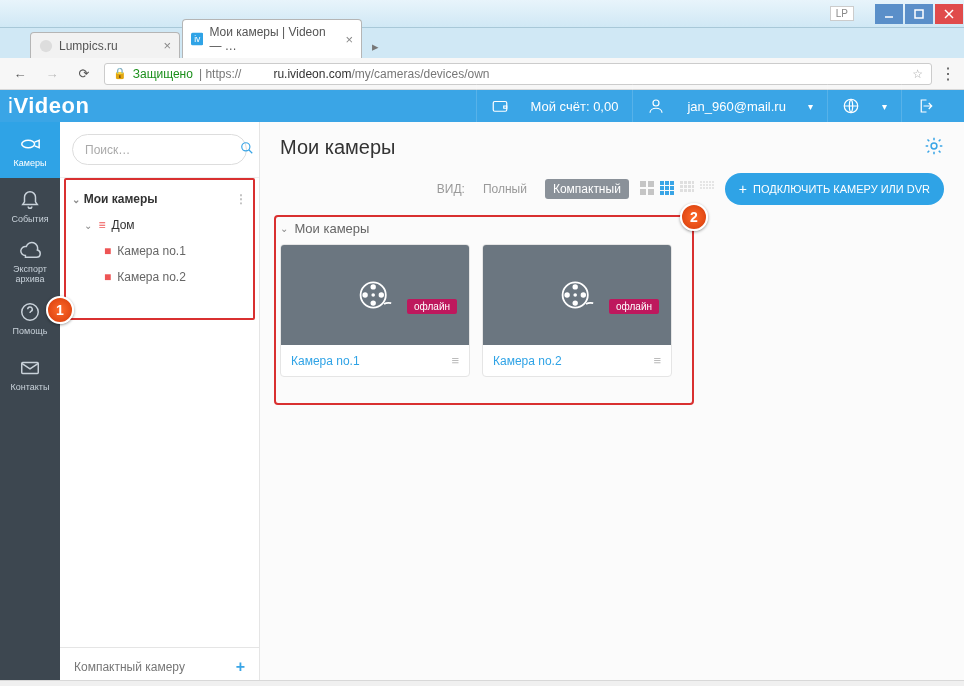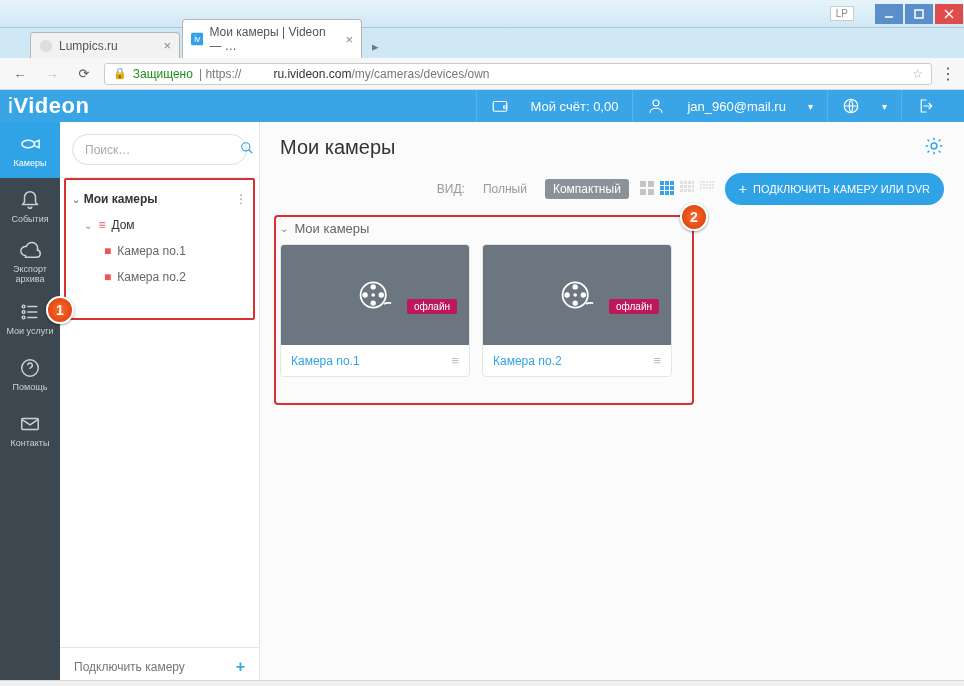--- a/index.html
+++ b/index.html
@@ -204,31 +204,20 @@
         <span>События</span>
       </div>
       <div class="leftnav-item">
         <svg viewBox="0 0 24 24">
             <path d="M7 17a5 5 0 1 1 1-9.9A6 6 0 0 1 20 11a4 4 0 0 1-1 7.9H7z"></path>
           </svg>
         <span style="text-align:center;line-height:1.1;">Экспорт архива</span>
       </div>
       <div class="leftnav-item">
         <svg viewBox="0 0 24 24">
-            <circle cx="5" cy="6" r="1.5"></circle>
-            <line x1="9" y1="6" x2="20" y2="6"></line>
-            <circle cx="5" cy="12" r="1.5"></circle>
-            <line x1="9" y1="12" x2="20" y2="12"></line>
-            <circle cx="5" cy="18" r="1.5"></circle>
-            <line x1="9" y1="18" x2="20" y2="18"></line>
-          </svg>
-        <span>Мои услуги</span>
-      </div>
-      <div class="leftnav-item">
-        <svg viewBox="0 0 24 24">
             <circle cx="12" cy="12" r="9"></circle>
             <path d="M9.5 9a2.5 2.5 0 1 1 3.5 2.3c-.8.4-1 1-1 1.7M12 17h.01"></path>
           </svg>
         <span>Помощь</span>
       </div>
       <div class="leftnav-item">
         <svg viewBox="0 0 24 24">
             <rect x="3" y="6" width="18" height="12" rx="1"></rect>
             <path d="M3 7l9 6 9-6"></path>
           </svg>
@@ -265,21 +254,21 @@
         <div class="tree-row leaf">
           <span class="cam-ico">■</span>
           <span>Камера no.1</span>
         </div>
         <div class="tree-row leaf">
           <span class="cam-ico">■</span>
           <span>Камера no.2</span>
         </div>
       </div>
       <div class="side-bottom">
-        <span>Подключить камеру</span>
+        <span>Компактный камеру</span>
         <span class="plus">+</span>
       </div>
     </div>
 
     <div class="main">
       <div class="main-titlebar">
         <div class="page-title">Мои камеры</div>
         <span class="gear">
           <svg width="20" height="20" viewBox="0 0 24 24" fill="none" stroke="currentColor" stroke-width="1.8">
               <circle cx="12" cy="12" r="3.5"></circle>

